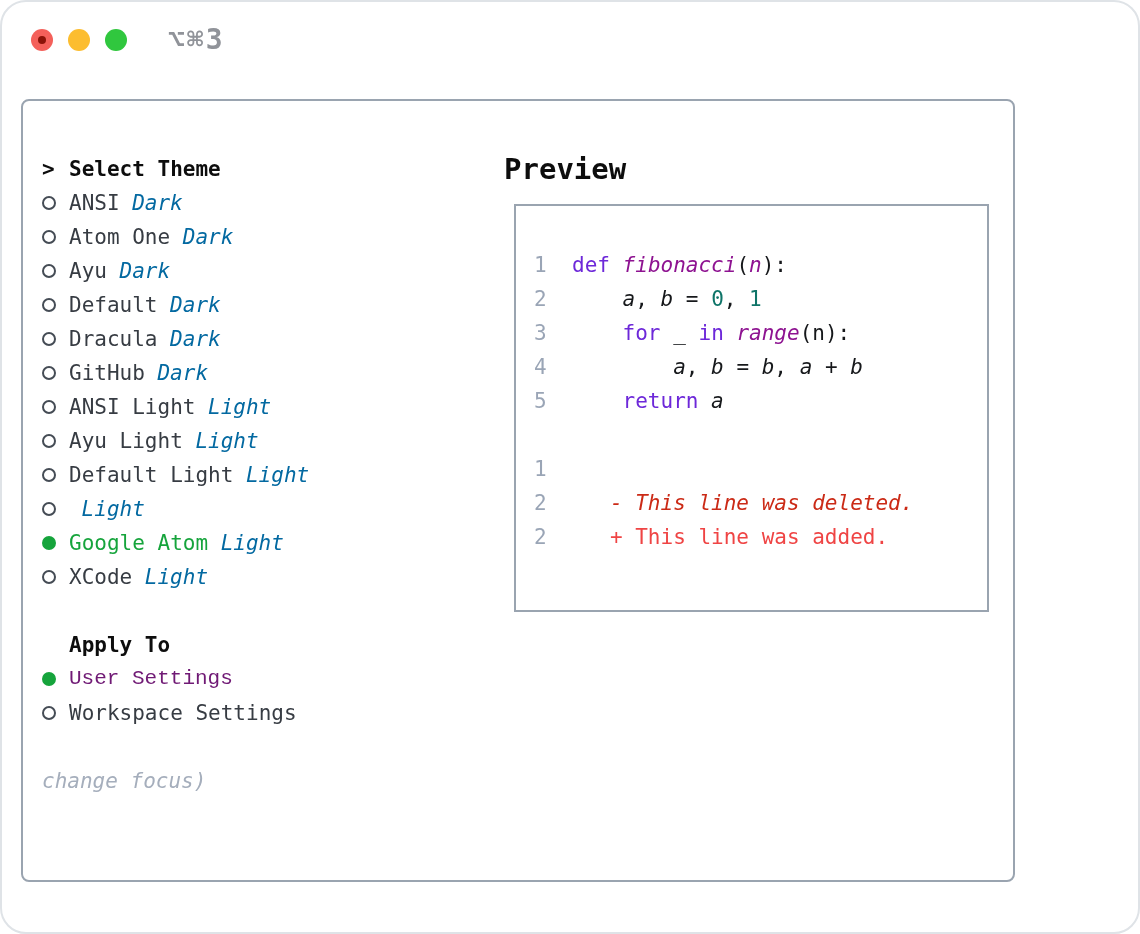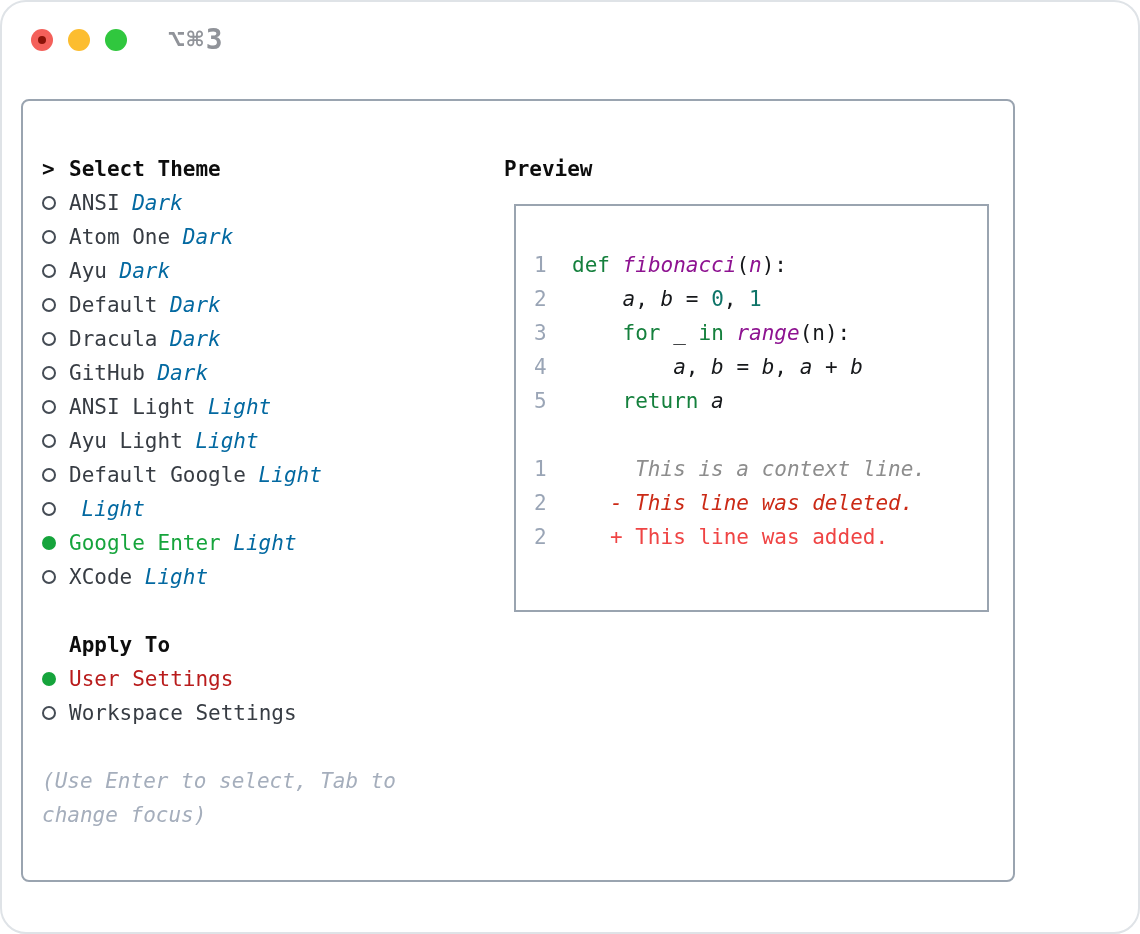--- a/index.html
+++ b/index.html
@@ -31,34 +31,34 @@
   .row{display:flex;align-items:center;height:34px;white-space:pre;}
   .marker{width:27px;flex:none;display:flex;align-items:center;}
   .cursor{font-weight:bold;color:#0d0d0d;}
   .ring{width:14px;height:14px;border:2px solid #454c55;border-radius:50%;}
   .ring.filled{background:#16a43c;border-color:#16a43c;}
   .hdr{font-weight:bold;color:#0d0d0d;}
   .t-name{color:#373c43;}
   .t-name.sel{color:#16a43c;}
   .t-variant{color:#0369a1;font-style:italic;margin-left:12.6px;}
   .opt-name{color:#373c43;}
-  .opt-name.sel{color:#b91c1c;}
+  .opt-name.sel{color:#701a75;font-family:Liberation Mono, monospace;}
   .spacer{height:34px;}
   .hint-line{height:34px;line-height:34px;color:#a5aebc;font-style:italic;white-space:pre;}
 
   
-  .preview-header{position:absolute;left:481px;top:51px;height:34px;line-height:34px;font-size:21px;font-weight:bold;color:#0d0d0d;}
+  .preview-header{position:absolute;left:481px;top:51px;height:34px;line-height:34px;font-size:29px;font-weight:bold;color:#0d0d0d;}
   .preview-box{
     position:absolute;left:491px;top:103px;width:475px;height:408px;
     border:2px solid #9aa4b0;background:#ffffff;padding:42px 0 0 18px;
   }
   .cl{height:34px;line-height:34px;font-size:21px;white-space:pre;display:flex;}
   .gutter{display:inline-block;width:38px;color:#9aa5b6;flex:none;}
   .code{white-space:pre;}
-  .tok-kw{color:#15803d;}
+  .tok-kw{color:#6d28d9;}
   .tok-fn{color:#8e1391;font-style:italic;}
   .tok-var{color:#16181b;font-style:italic;}
   .tok-num{color:#0e7468;}
   .tok-pl{color:#16181b;}
   .diff-context{color:#8d8d8d;font-style:italic;}
   .diff-deleted{color:#cb2a16;font-style:italic;text-align:center;}
   .diff-added{color:#ef4444;}
 </style>
 </head>
 <body>
@@ -82,56 +82,55 @@
 
       <div id="theme-list">
           <div class="row"><span class="marker"><span class="ring"></span></span><span class="t-name">ANSI</span><span class="t-variant">Dark</span></div>
           <div class="row"><span class="marker"><span class="ring"></span></span><span class="t-name">Atom One</span><span class="t-variant">Dark</span></div>
           <div class="row"><span class="marker"><span class="ring"></span></span><span class="t-name">Ayu</span><span class="t-variant">Dark</span></div>
           <div class="row"><span class="marker"><span class="ring"></span></span><span class="t-name">Default</span><span class="t-variant">Dark</span></div>
           <div class="row"><span class="marker"><span class="ring"></span></span><span class="t-name">Dracula</span><span class="t-variant">Dark</span></div>
           <div class="row"><span class="marker"><span class="ring"></span></span><span class="t-name">GitHub</span><span class="t-variant">Dark</span></div>
           <div class="row"><span class="marker"><span class="ring"></span></span><span class="t-name">ANSI Light</span><span class="t-variant">Light</span></div>
           <div class="row"><span class="marker"><span class="ring"></span></span><span class="t-name">Ayu Light</span><span class="t-variant">Light</span></div>
-          <div class="row"><span class="marker"><span class="ring"></span></span><span class="t-name">Default Google</span><span class="t-variant">Light</span></div>
+          <div class="row"><span class="marker"><span class="ring"></span></span><span class="t-name">Default Light</span><span class="t-variant">Light</span></div>
           <div class="row"><span class="marker"><span class="ring"></span></span><span class="t-variant">Light</span></div>
-          <div class="row"><span class="marker"><span class="ring filled"></span></span><span class="t-name sel">Google Enter</span><span class="t-variant">Light</span></div>
+          <div class="row"><span class="marker"><span class="ring filled"></span></span><span class="t-name sel">Google Atom</span><span class="t-variant">Light</span></div>
           <div class="row"><span class="marker"><span class="ring"></span></span><span class="t-name">XCode</span><span class="t-variant">Light</span></div>
         </div>
 
       <div class="spacer"></div>
 
       <div class="row">
         <span class="marker"></span>
         <span class="hdr">Apply To</span>
       </div>
 
       <div id="apply-list">
           <div class="row"><span class="marker"><span class="ring filled"></span></span><span class="opt-name sel">User Settings</span></div>
           <div class="row"><span class="marker"><span class="ring"></span></span><span class="opt-name">Workspace Settings</span></div>
         </div>
 
       <div class="spacer"></div>
 
-      <div class="hint-line">(Use Enter to select, Tab to</div>
       <div class="hint-line">change focus)</div>
     </div>
 
     <div class="preview-header">Preview</div>
 
     <div class="preview-box">
       <div id="code-block">
           <div class="cl"><span class="gutter">1</span><span class="code"><span class="tok-kw">def</span><span class="tok-pl"> </span><span class="tok-fn">fibonacci</span><span class="tok-pl">(</span><span class="tok-fn">n</span><span class="tok-pl">):</span></span></div>
           <div class="cl"><span class="gutter">2</span><span class="code"><span class="tok-pl">    </span><span class="tok-var">a</span><span class="tok-pl">, </span><span class="tok-var">b</span><span class="tok-pl"> = </span><span class="tok-num">0</span><span class="tok-pl">, </span><span class="tok-num">1</span></span></div>
           <div class="cl"><span class="gutter">3</span><span class="code"><span class="tok-pl">    </span><span class="tok-kw">for</span><span class="tok-pl"> </span><span class="tok-var">_</span><span class="tok-pl"> </span><span class="tok-kw">in</span><span class="tok-pl"> </span><span class="tok-fn">range</span><span class="tok-pl">(n):</span></span></div>
           <div class="cl"><span class="gutter">4</span><span class="code"><span class="tok-pl">        </span><span class="tok-var">a</span><span class="tok-pl">, </span><span class="tok-var">b</span><span class="tok-pl"> = </span><span class="tok-var">b</span><span class="tok-pl">, </span><span class="tok-var">a</span><span class="tok-pl"> + </span><span class="tok-var">b</span></span></div>
           <div class="cl"><span class="gutter">5</span><span class="code"><span class="tok-pl">    </span><span class="tok-kw">return</span><span class="tok-pl"> </span><span class="tok-var">a</span></span></div>
         </div>
       <div class="spacer"></div>
       <div id="diff-block">
-          <div class="cl"><span class="gutter">1</span><span class="code diff-context">     This is a context line.</span></div>
+          <div class="cl"><span class="gutter">1</span></div>
           <div class="cl"><span class="gutter">2</span><span class="code diff-deleted">   - This line was deleted.</span></div>
           <div class="cl"><span class="gutter">2</span><span class="code diff-added">   + This line was added.</span></div>
         </div>
     </div>
 
   </div>
 </div>
 
 </body></html>

